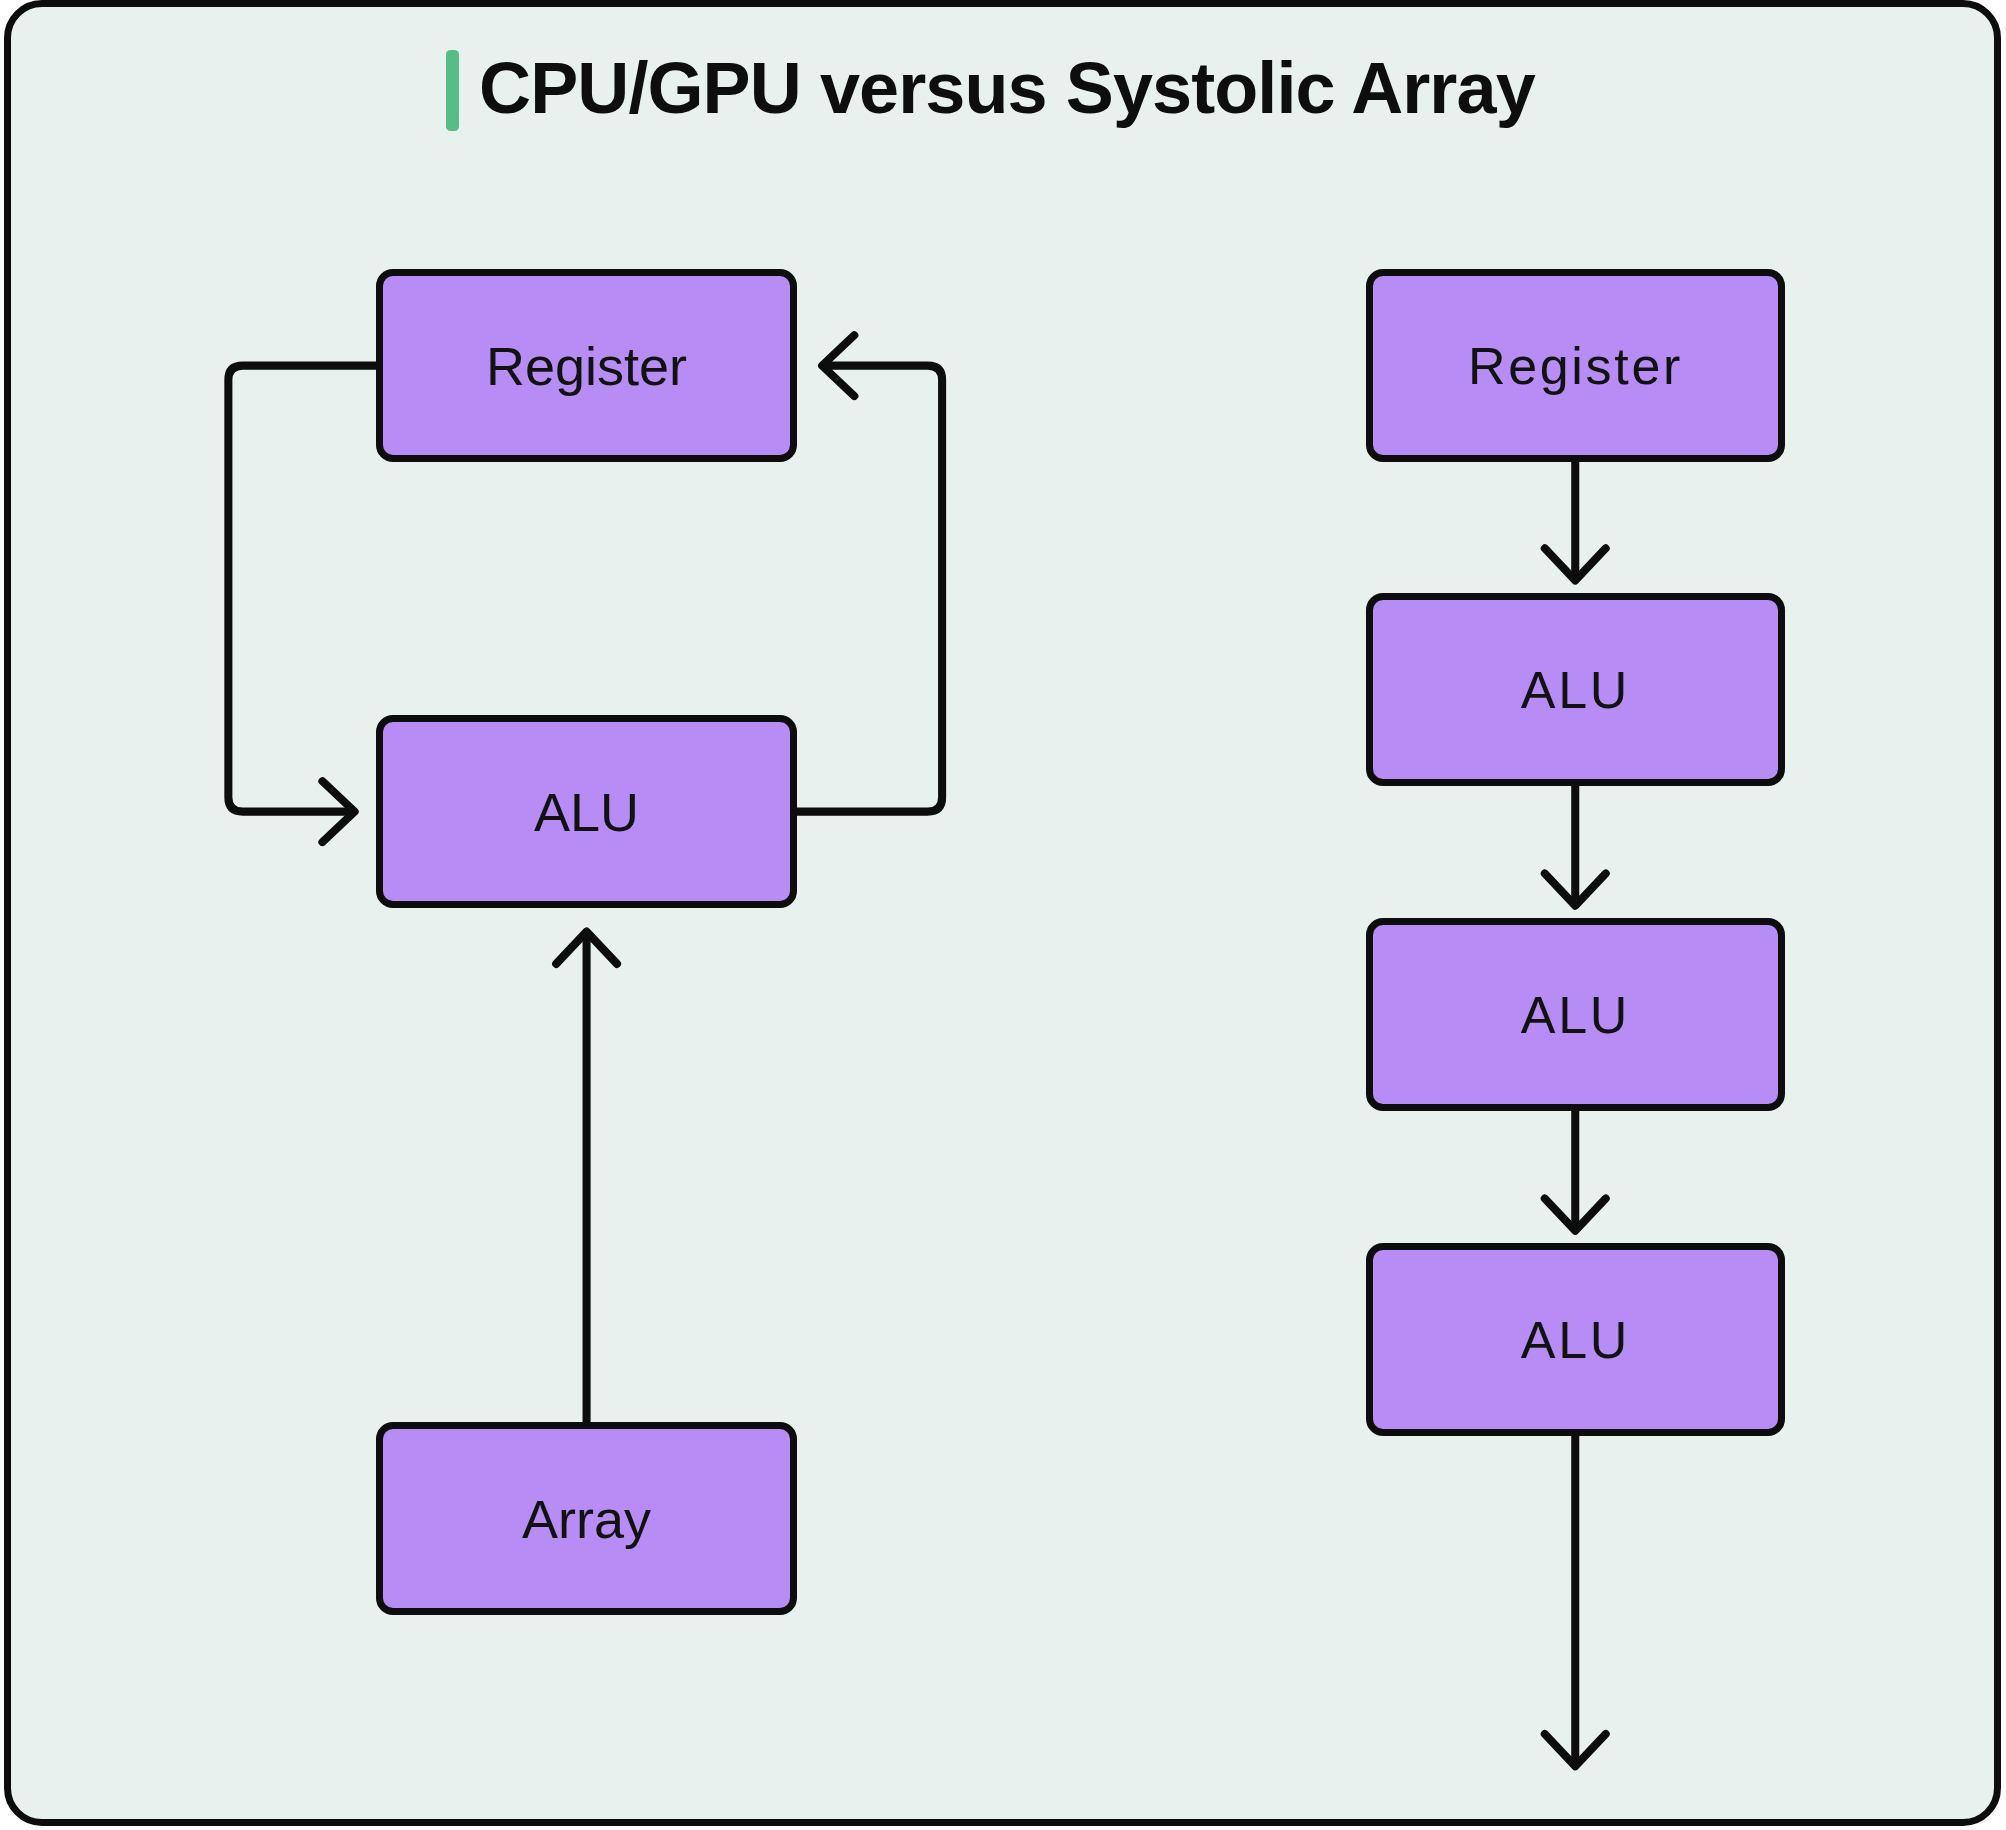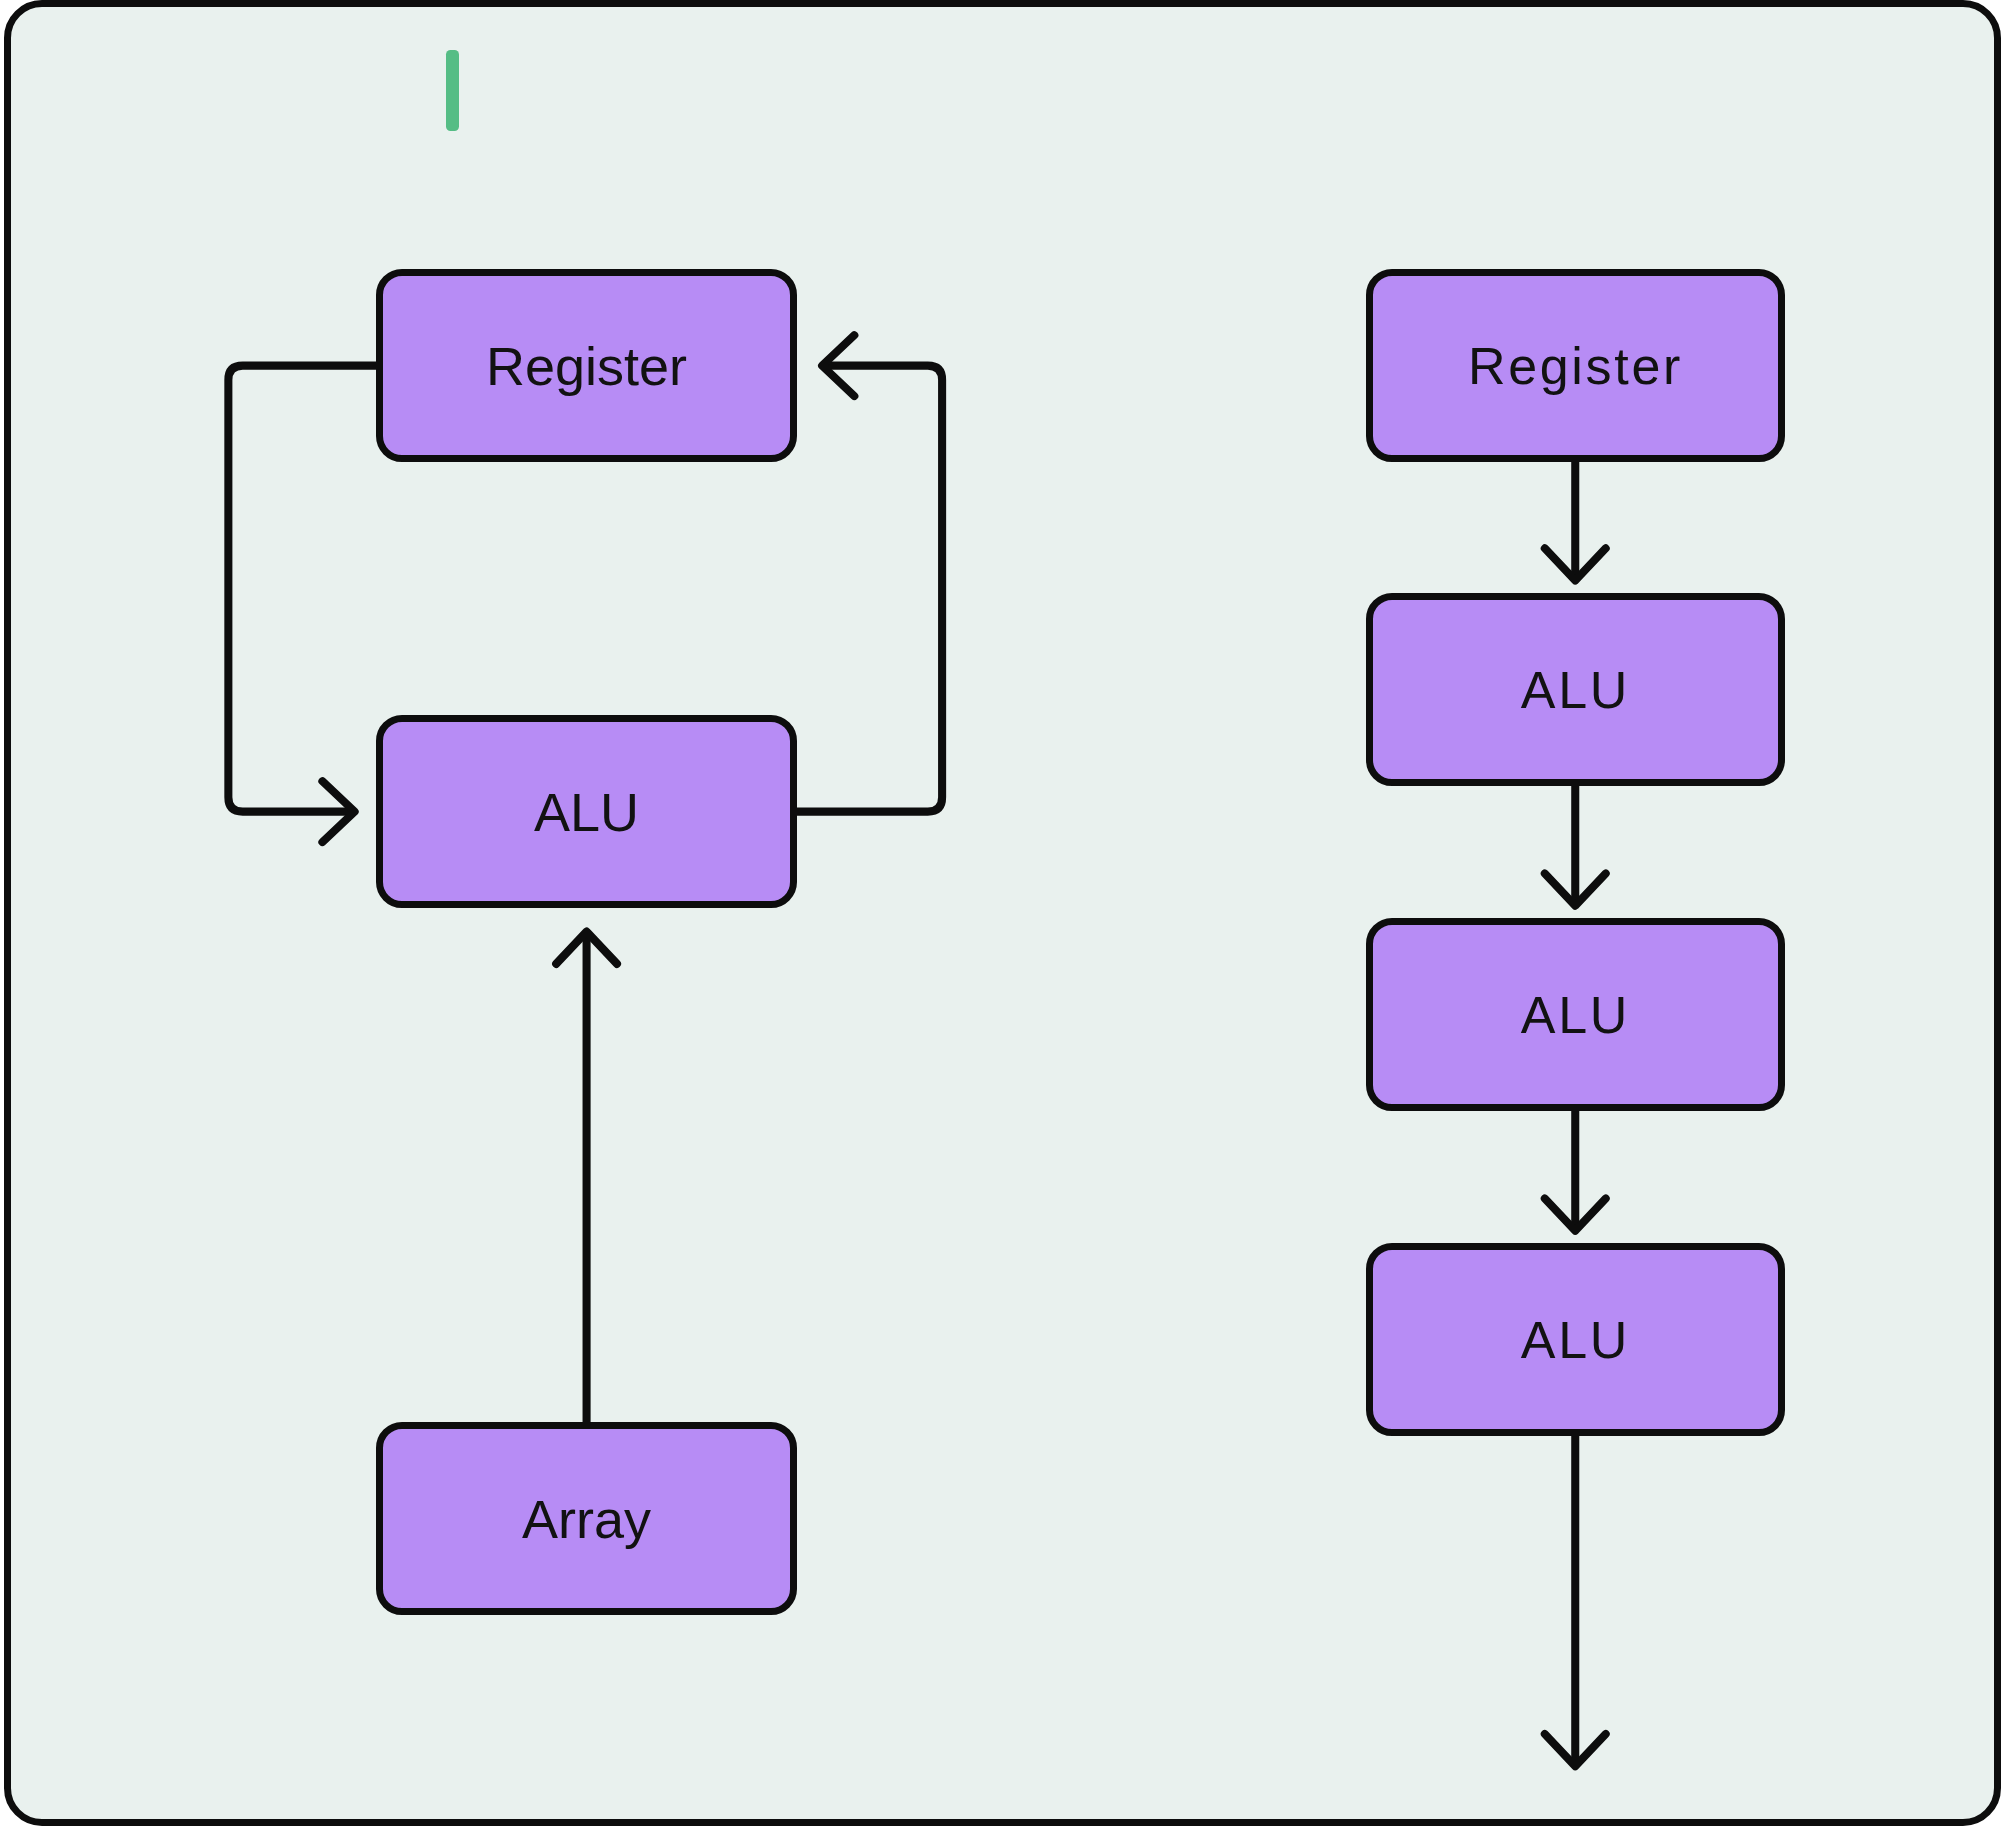--- a/index.html
+++ b/index.html
@@ -38,21 +38,21 @@
   .page-title{
     font-size:72px;font-weight:bold;color:#0e0e0e;
     letter-spacing:-0.9px;white-space:nowrap;line-height:1;
     transform:translateY(-1.8px);
   }
   .node{
     position:absolute;
     width:421px;height:193px;
     background:var(--box-fill);
     border:7.2px solid var(--stroke);
-    border-radius:26px;
+    border-radius:17px;
     box-sizing:border-box;
     display:flex;align-items:center;justify-content:center;
   }
   .node .label{
     font-size:54px;color:#121212;line-height:1;
   }
   .node.sys{width:419px;}
   .node.sys .label{font-size:52px;letter-spacing:2.7px;}
   
   .cpu-register{left:376px;top:269px;}
@@ -73,20 +73,21 @@
   }
 </style>
 </head>
 <body>
 
 <div class="stage">
   <div class="frame"></div>
 
   <div class="title-row">
     <div class="accent-bar"></div>
+    <div class="page-title">CPU/GPU versus Systolic Array</div>
   </div>
 
   <svg class="wires" viewBox="0 0 2240 2044">
 
     <g>
       <path d="M 420 408 L 271 408 Q 255 408 255 424 L 255 890 Q 255 906 271 906 L 394 906"></path>
       <path d="M 360 872 L 396 906 L 360 940"></path>
     </g>
 
     <g>

